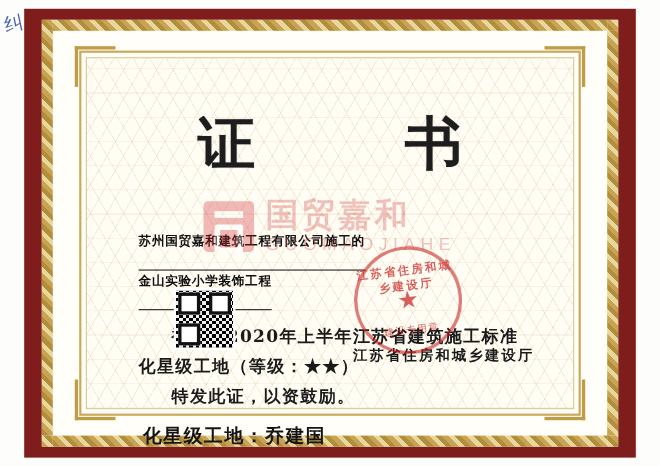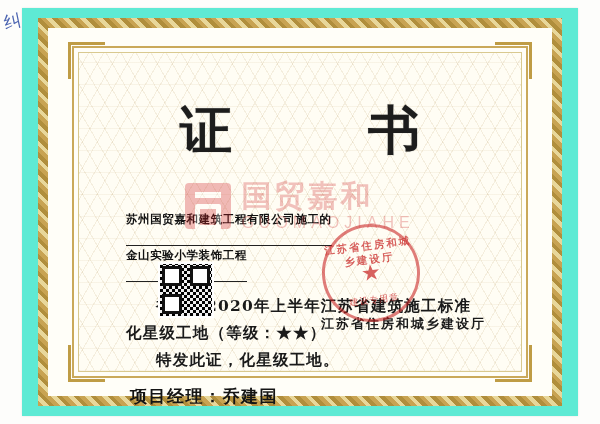--- a/index.html
+++ b/index.html
@@ -20,21 +20,21 @@
     background: #fdfdfb;
   }
 
   
   .cert {
     position: absolute;
     left: 22px;
     top: 8px;
     width: 556px;
     height: 408px;
-    background: #5eead4;
+    background: #7f1d1d;
     box-shadow: 0 0 2px rgba(0,0,0,0.10);
   }
 
   
   .frame-outer {
     position: absolute;
     left: 16px;
     top: 10px;
     right: 16px;
     bottom: 10px;
@@ -313,24 +313,24 @@
 
         <div class="subject">
           <div class="underline">苏州国贸嘉和建筑工程有限公司施工的</div>
           <br>
           <div class="underline">金山实验小学装饰工程</div>
         </div>
 
         <div class="body-text">
           <span class="indent"></span><span>被评为2020年上半年江苏省建筑施工标准</span><br>
           <span>化星级工地（等级：★★）</span><br>
-          <span class="indent"></span><span>特发此证，化星级工地。</span>
-        </div>
-
-        <div class="manager">项目经理：乔建国</div>
+          <span class="indent"></span><span>特发此证，以资鼓励。</span>
+        </div>
+
+        <div class="manager">化星级工地：乔建国</div>
 
         <div class="signature">
           <div>江苏省住房和城乡建设厅</div>
         </div>
 
         <div class="seal">
           <div class="seal-text">江苏省住房和城乡建设厅</div>
           <div class="seal-star">★</div>
           <div class="seal-sub">建设专用章</div>
         </div>

